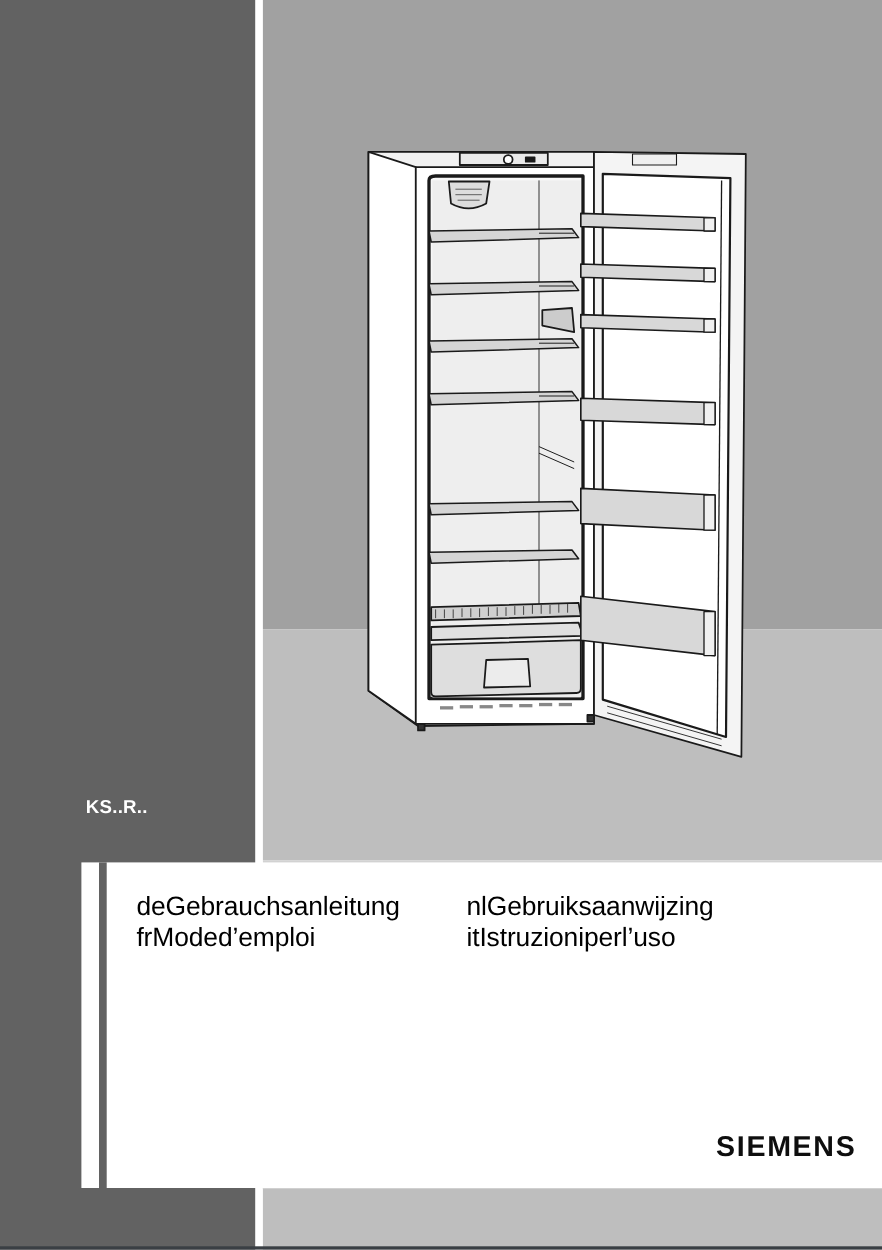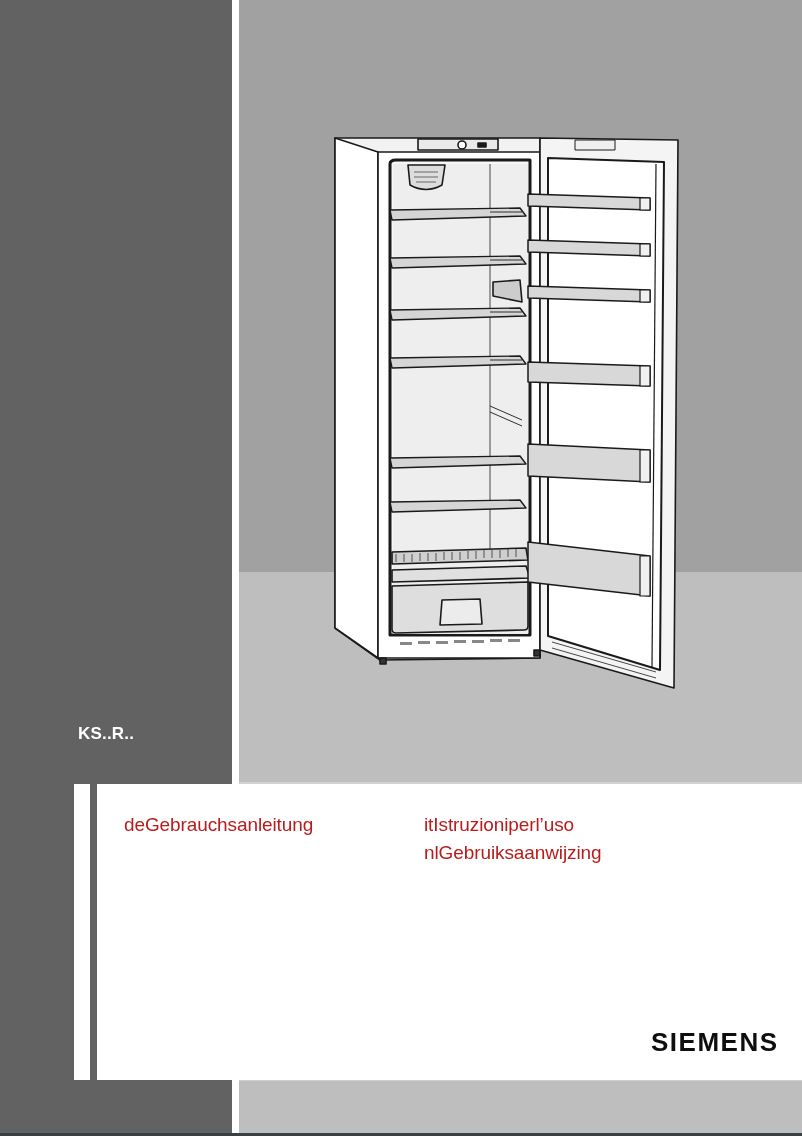--- a/index.html
+++ b/index.html
@@ -15,21 +15,21 @@
   .floor-gray-shadow { left: 239px; top: 782px; width: 563px; height: 4px; background: #d2d2d2; }
   .content-panel { left: 74px; top: 784px; width: 728px; height: 296px; background: #ffffff; }
   .inner-strip { left: 90px; top: 784px; width: 7px; height: 296px; background: #626262; }
   .bottom-right { left: 239px; top: 1080px; width: 563px; height: 56px; background: #bebebe; border-top: 1px solid #d0d0d0; box-sizing: border-box; }
   .bottom-edge { left: 0; top: 1133px; width: 802px; height: 3px; background: #3a3f44; }
 
   .model-code {
     left: 78px; top: 724px; color: #ffffff; font-weight: bold; font-size: 17px; letter-spacing: 0.2px;
   }
   .lang-line {
-    font-size: 19px; color: #b91c1c; white-space: nowrap; letter-spacing: -0.1px;
+    font-size: 24px; color: #000000; white-space: nowrap; letter-spacing: -0.1px;
   }
   .lang-col-1 { left: 124px; top: 811px; }
   .lang-col-2 { left: 424px; top: 811px; }
   .lang-col-1 .lang-line, .lang-col-2 .lang-line { line-height: 28px; height: 28px; }
 
   .brand {
     left: 611px; top: 1027px; font-size: 26px; font-weight: bold; color: #0e0e0e; letter-spacing: 1.5px; margin-left: 40px;
   }
   .illustration { left: 330px; top: 130px; width: 352px; height: 560px; }
 </style>
@@ -151,22 +151,23 @@
       <line x1="222" y1="518" x2="326" y2="548" stroke-width="0.8"></line>
     </g>
   </svg>
 </div>
 
 <div class="abs content-panel"></div>
 <div class="abs inner-strip"></div>
 
 <div class="abs lang-col-1">
   <div class="lang-line">deGebrauchsanleitung</div>
+  <div class="lang-line">frModed’emploi</div>
 </div>
 <div class="abs lang-col-2">
+  <div class="lang-line">nlGebruiksaanwijzing</div>
   <div class="lang-line">itIstruzioniperl’uso</div>
-  <div class="lang-line">nlGebruiksaanwijzing</div>
 </div>
 
 <div class="abs brand">SIEMENS</div>
 
 <div class="abs bottom-right"></div>
 <div class="abs bottom-edge"></div>
 
 </body></html>

